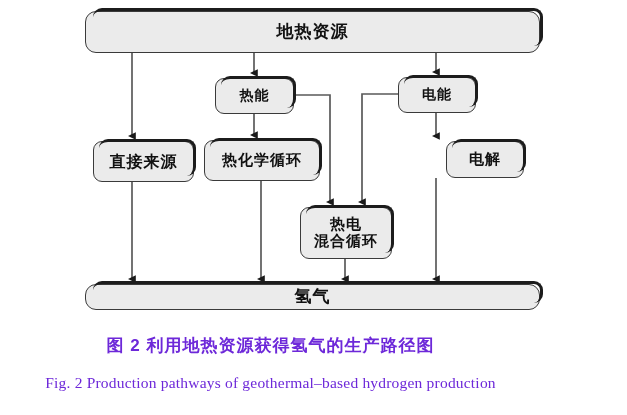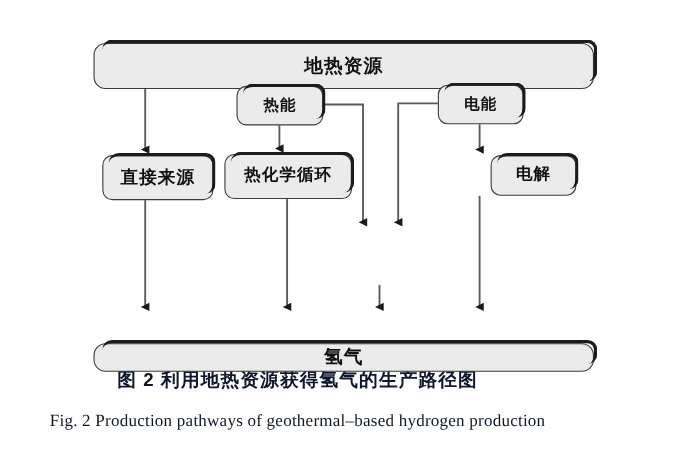--- a/index.html
+++ b/index.html
@@ -68,30 +68,30 @@
     border-radius: 9px;
     pointer-events: none;
     z-index: -1;
   }
   .node .node-label {
     line-height: 1.12;
     white-space: pre-line;
     letter-spacing: 1px;
   }
 
-  .node.banner { border-radius: 11px; margin-top: 28px; }
+  .node.banner { border-radius: 11px; }
   .node.banner::after { left: 7px; right: -4px; top: -4px; bottom: 6px; }
 
   
   .caption {
     position: absolute;
     left: 0;
     width: 541px;
     text-align: center;
-    color: #0f172a;
+    color: #6d28d9;
   }
   #caption-cn {
     top: 334px;
     font-size: 17px;
     font-weight: bold;
     letter-spacing: 1px;
     font-family: "Liberation Sans", "DejaVu Sans", sans-serif;
   }
   #caption-en {
     top: 374px;
@@ -157,20 +157,24 @@
     </div>
 
     <div class="node" style="left:204px; top:140px; width:116px; height:41px; font-size:15px;align-items:center;">
       <span class="node-label">热化学循环</span>
     </div>
 
     <div class="node" style="left:398px; top:141px; width:78px; height:37px; font-size:15px;margin-left:48px;">
       <span class="node-label">电解</span>
     </div>
 
+    <div class="node" style="left:300px; top:207px; width:92px; height:52px; font-size:15px;">
+      <span class="node-label">热电
+混合循环</span>
+    </div>
 
     <div class="node banner" style="left:85px; top:284px; width:455px; height:26px; font-size:17px;">
       <span class="node-label">氢气</span>
     </div>
 
   </div>
 
   <div class="caption" id="caption-cn">图 2   利用地热资源获得氢气的生产路径图</div>
 
   <div class="caption" id="caption-en">Fig. 2   Production pathways of geothermal–based hydrogen production</div>

